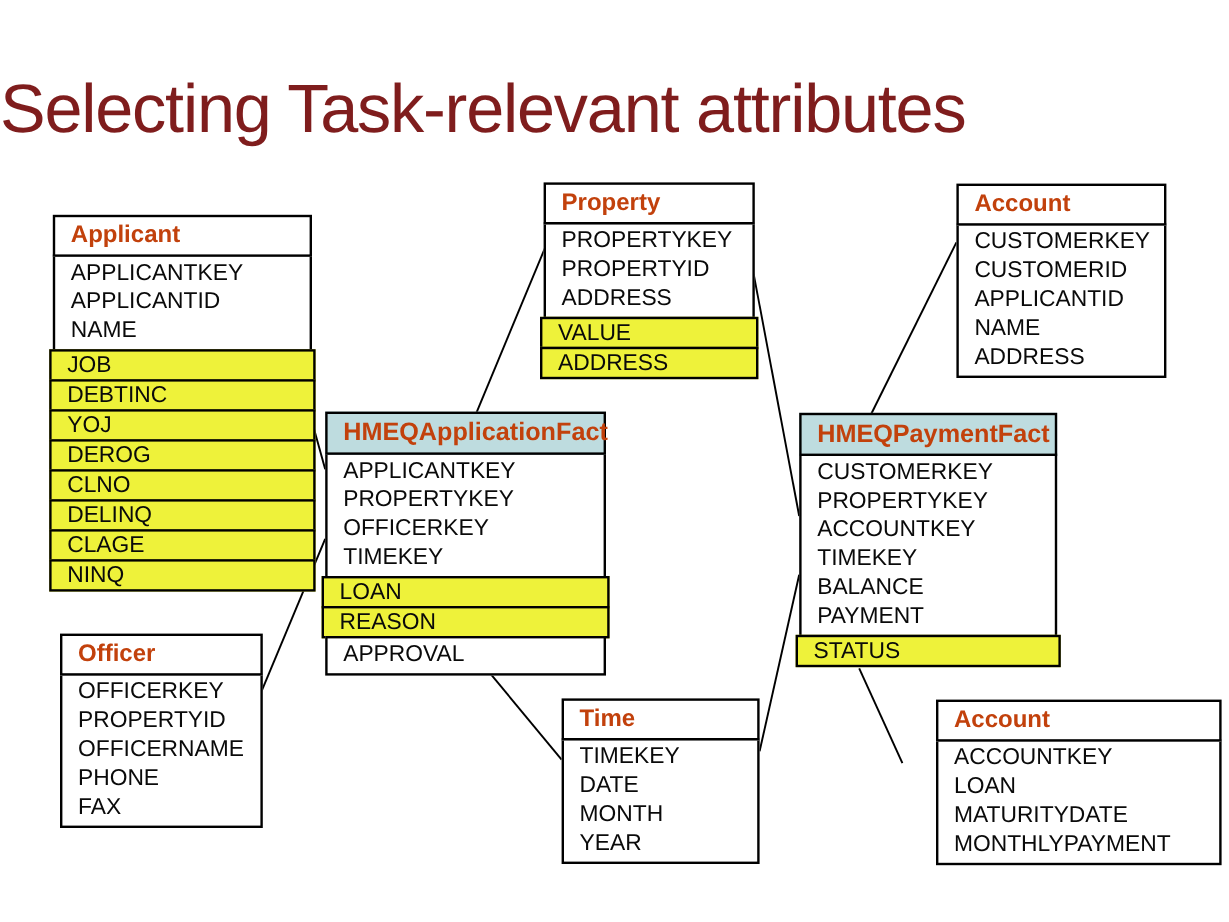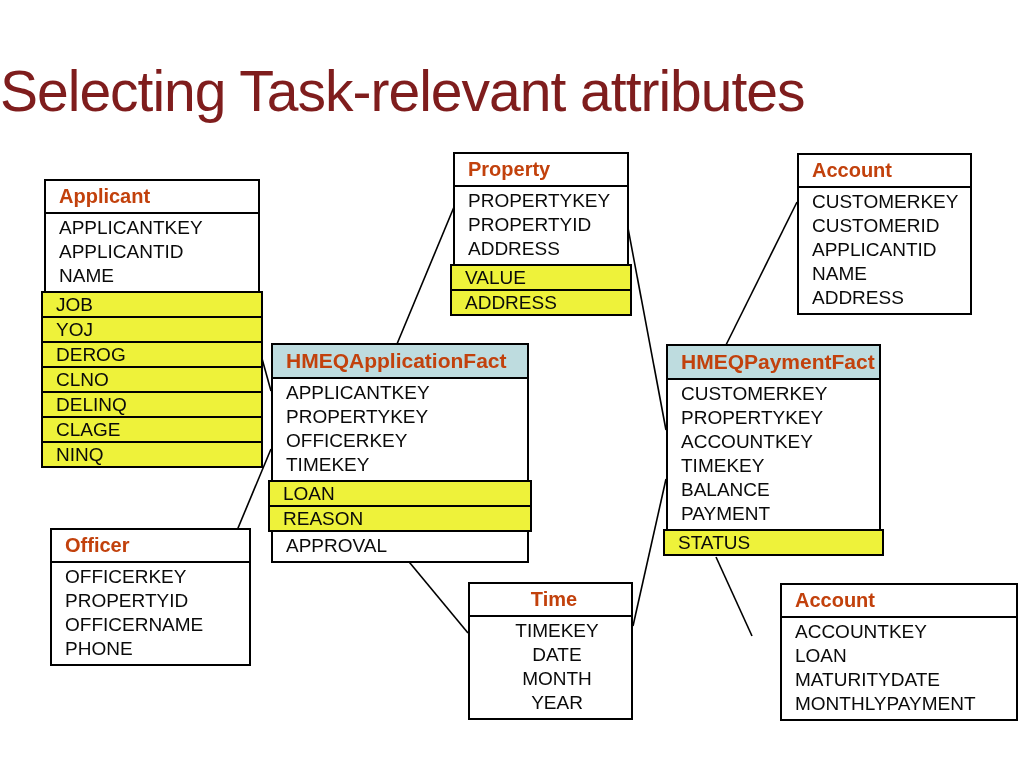--- a/index.html
+++ b/index.html
@@ -54,20 +54,23 @@
         <div class="hdr">Applicant</div>
         <div class="seg">
           <div class="row">APPLICANTKEY</div>
           <div class="row">APPLICANTID</div>
           <div class="row">NAME</div>
         </div>
         <div class="seg hl">
           <div class="row">JOB</div>
         </div>
         <div class="seg hl">
+          <div class="row">DEBTINC</div>
+        </div>
+        <div class="seg hl">
           <div class="row">YOJ</div>
         </div>
         <div class="seg hl">
           <div class="row">DEROG</div>
         </div>
         <div class="seg hl">
           <div class="row">CLNO</div>
         </div>
         <div class="seg hl">
           <div class="row">DELINQ</div>
@@ -96,21 +99,21 @@
       <div class="table dimension" style="left: 797px; top: 153px; width: 175px;">
         <div class="hdr">Account</div>
         <div class="seg">
           <div class="row">CUSTOMERKEY</div>
           <div class="row">CUSTOMERID</div>
           <div class="row">APPLICANTID</div>
           <div class="row">NAME</div>
           <div class="row">ADDRESS</div>
         </div>
       </div>
-      <div class="table fact" style="left: 271px; top: 343px; width: 258px;">
+      <div class="table fact" style="left: 271px; top: 343px; width: 234px;">
         <div class="hdr">HMEQApplicationFact</div>
         <div class="seg">
           <div class="row">APPLICANTKEY</div>
           <div class="row">PROPERTYKEY</div>
           <div class="row">OFFICERKEY</div>
           <div class="row">TIMEKEY</div>
         </div>
         <div class="seg hl">
           <div class="row">LOAN</div>
         </div>
@@ -128,30 +131,31 @@
           <div class="row">PROPERTYKEY</div>
           <div class="row">ACCOUNTKEY</div>
           <div class="row">TIMEKEY</div>
           <div class="row">BALANCE</div>
           <div class="row">PAYMENT</div>
         </div>
         <div class="seg hl">
           <div class="row">STATUS</div>
         </div>
       </div>
-      <div class="table dimension" style="left: 50px; top: 528px; width: 201px;">
+      <div class="table dimension" style="left: 50px; top: 528px; width: 169px;">
         <div class="hdr">Officer</div>
         <div class="seg">
           <div class="row">OFFICERKEY</div>
           <div class="row">PROPERTYID</div>
           <div class="row">OFFICERNAME</div>
           <div class="row">PHONE</div>
+          <div class="row">FAX</div>
         </div>
       </div>
-      <div class="table dimension" style="left: 468px; top: 582px; width: 165px; text-align: center;">
+      <div class="table dimension" style="left: 468px; top: 582px; width: 165px;">
         <div class="hdr">Time</div>
         <div class="seg">
           <div class="row">TIMEKEY</div>
           <div class="row">DATE</div>
           <div class="row">MONTH</div>
           <div class="row">YEAR</div>
         </div>
       </div>
       <div class="table dimension" style="left: 780px; top: 583px; width: 238px;">
         <div class="hdr">Account</div>

